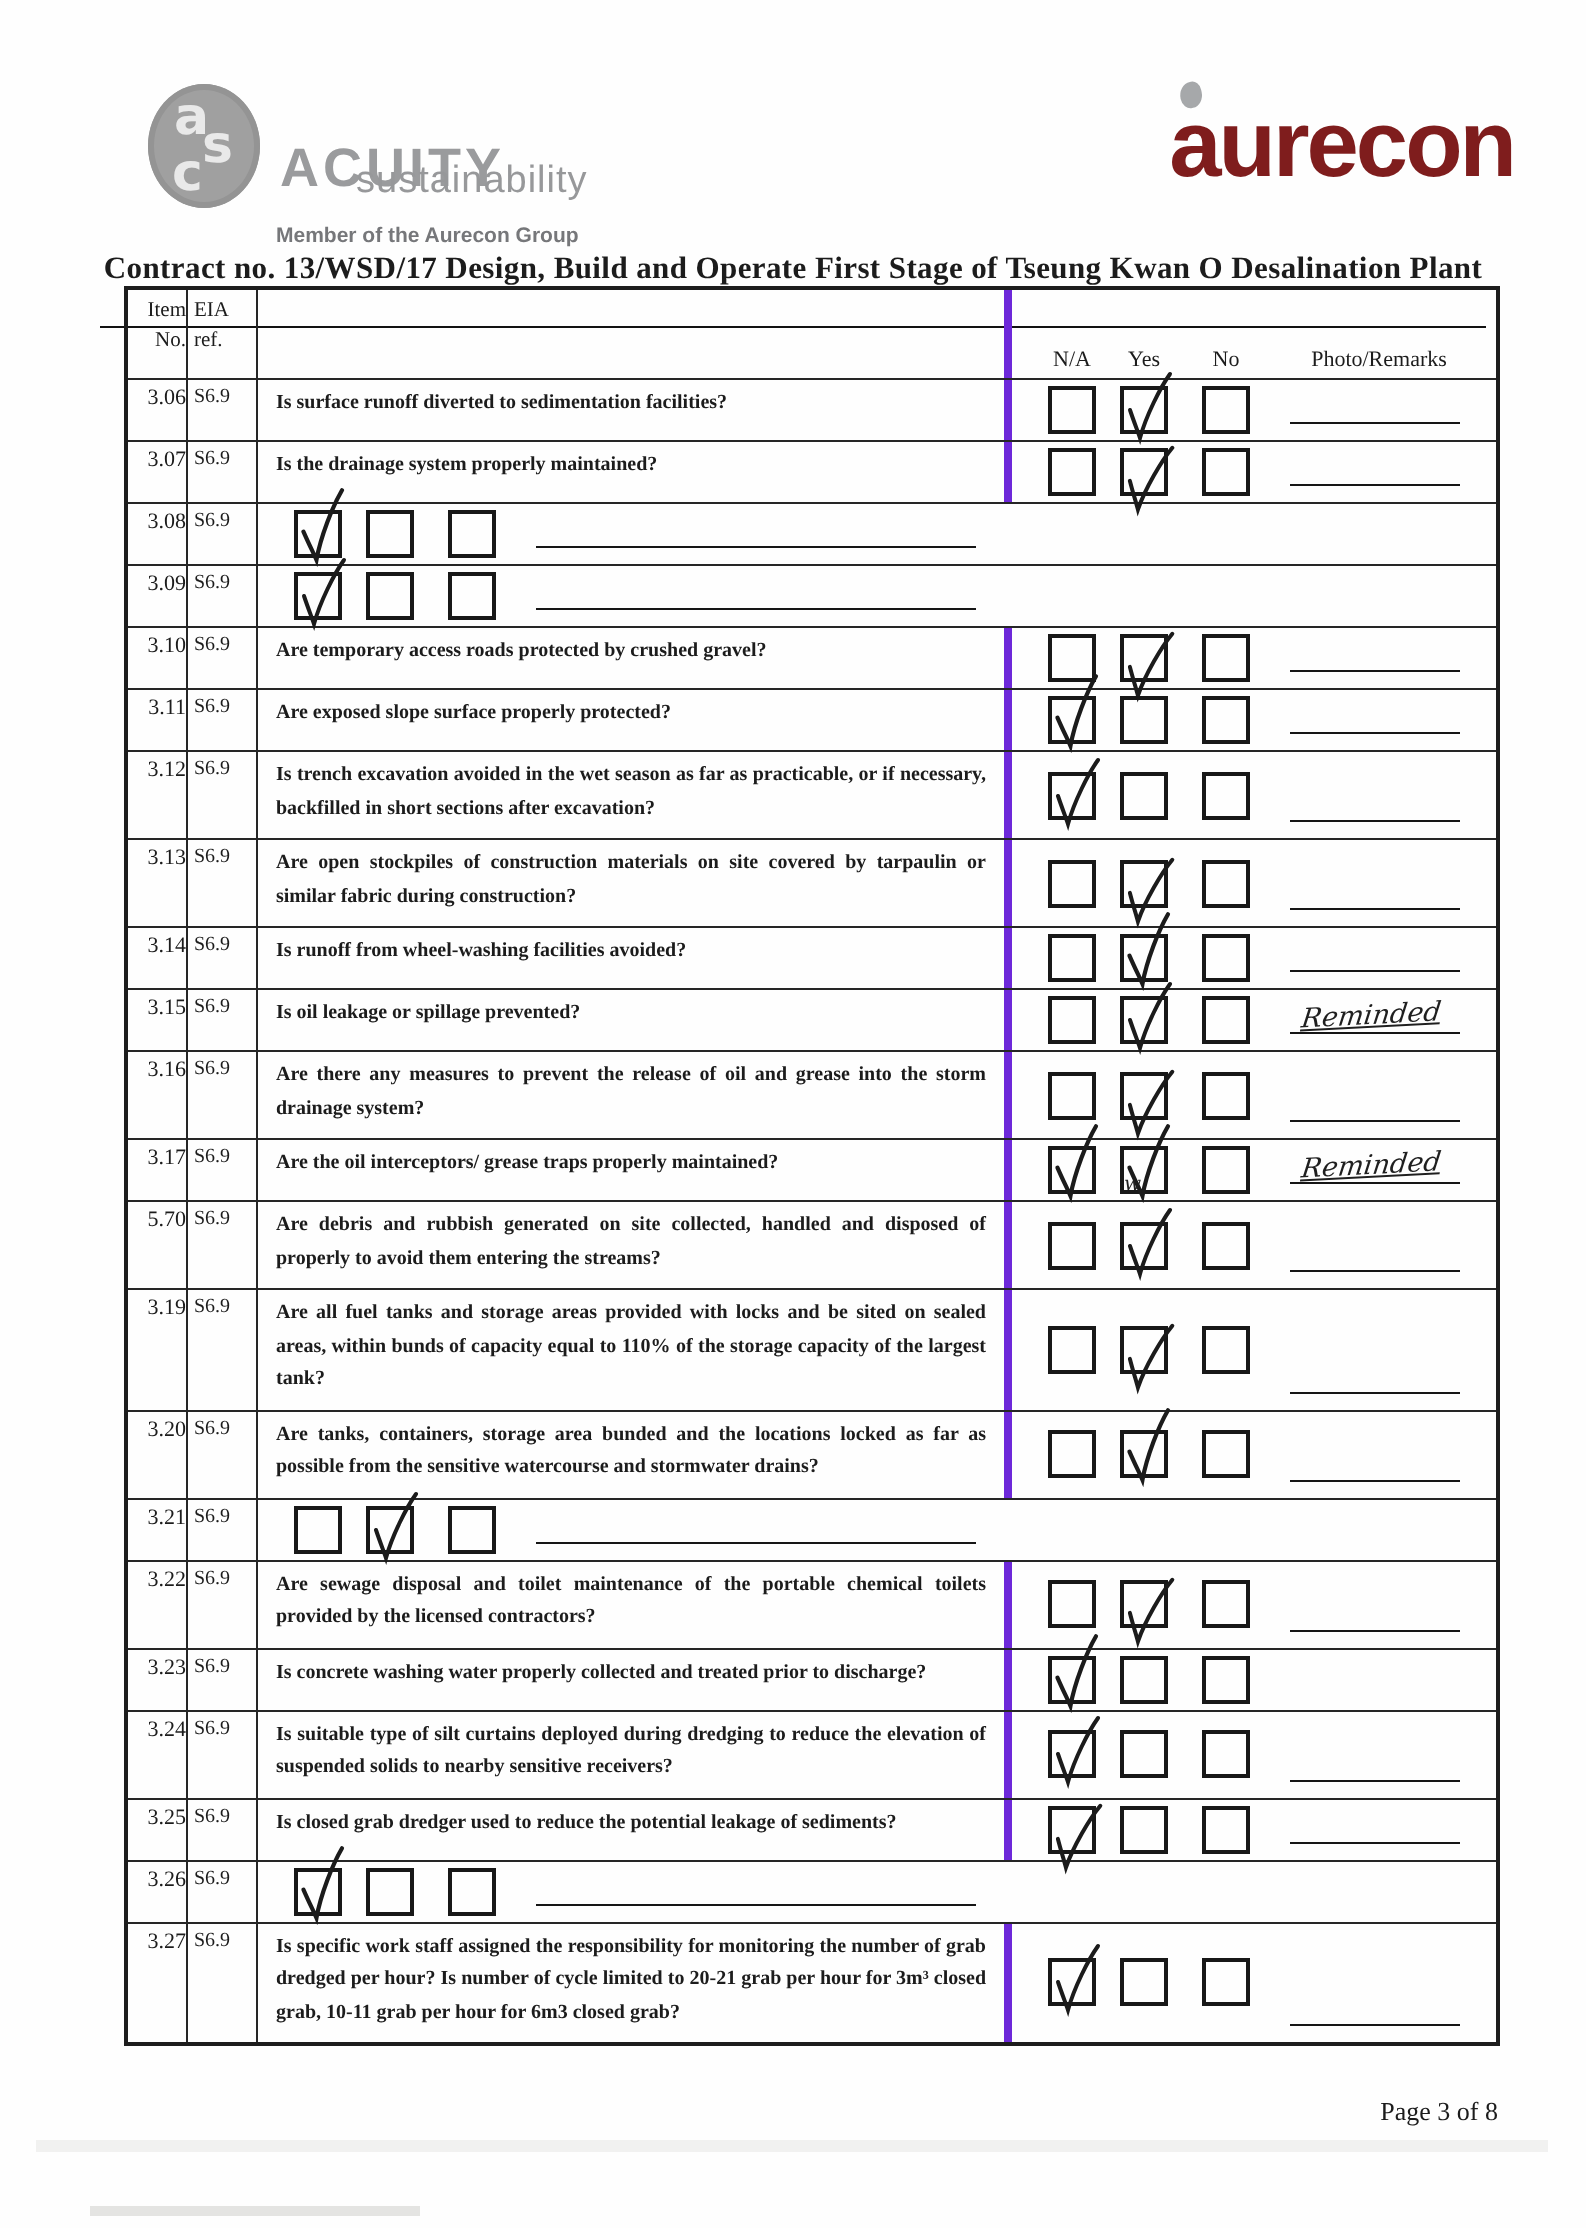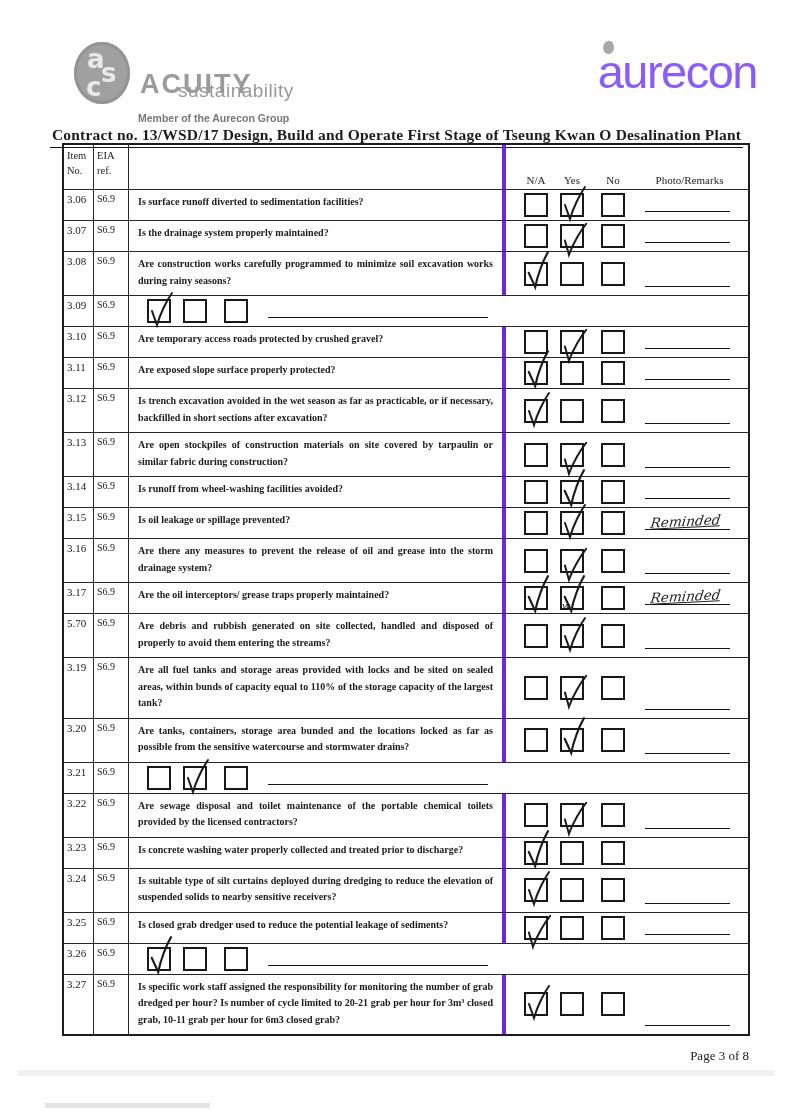--- a/index.html
+++ b/index.html
@@ -27,42 +27,42 @@
   .acuity-tagline{
     position:absolute;left:104px;top:40px;font-family:"Liberation Sans",sans-serif;
     font-size:19px;color:#97989a;letter-spacing:.5px;
   }
   .acuity-member{
     position:absolute;left:64px;top:72px;width:200px;font-family:"Liberation Sans",sans-serif;
     font-size:10.5px;font-weight:bold;color:#76777a;
   }
   .aurecon{position:absolute;right:36px;top:48px;height:60px;}
   .aurecon .word{
-    font-family:"Liberation Sans",sans-serif;font-weight:normal;font-size:47px;
-    color:#8b5cf6;letter-spacing:-1.5px;line-height:1;
+    font-family:"Liberation Sans",sans-serif;font-weight:bold;font-size:47px;
+    color:#7f1d1d;letter-spacing:-1.5px;line-height:1;
   }
   .aurecon .accent{
     position:absolute;left:5px;top:-7px;width:11px;height:13px;background:#a6a8aa;
     border-radius:60% 40% 55% 45%;transform:rotate(-12deg);
   }
   
   .title-wrap{position:absolute;top:126px;left:0;width:100%;text-align:center;}
   .title{
     display:inline-block;font-size:15.5px;font-weight:bold;
-    border-bottom:1.8px solid #121212;padding:0 2px 3px 2px;letter-spacing:.2px;
+    border-bottom:1.8px solid #121212;padding:0 2px 19px 2px;letter-spacing:.2px;
   }
   
   .sheet{
     position:absolute;left:62px;top:143px;width:684px;
     border:2px solid #1d1d1d;background:transparent;
   }
   .row{display:grid;grid-template-columns:30px 35px 1fr 242px;border-top:1.6px solid #262626;}
   .row.hrow{border-top:none;min-height:42px;}
   .c{box-sizing:border-box;}
-  .c-item{border-right:1.5px solid #262626;padding:3px 0 2px 3px;font-size:11px;}
+  .c-item{border-right:1.5px solid #262626;padding:3px 0 2px 3px;font-size:11px;text-align:right;}
   .c-eia{border-right:1.5px solid #262626;padding:3px 1px 2px 3px;font-size:10px;}
   .c-q{border-right:4px solid #6d28d9;padding:4px 9px 6px 9px;font-size:10px;
        line-height:16.5px;text-align:justify;font-weight:bold;}
   .c-ans{display:flex;align-items:center;padding:3px 6px 3px 18px;position:relative;}
   .hrow .c-ans{align-items:flex-start;padding-top:5px;}
   .hrow .c-item,.hrow .c-eia{font-size:10.5px;line-height:15px;}
   .hlabel{font-size:11px;margin-top:24px;}
   .hl-box{width:24px;text-align:center;flex:0 0 auto;margin-right:12px;}
   .hl-box.no{margin-left:5px;}
   .hl-rem{flex:1;text-align:center;}
@@ -180,21 +180,20 @@
       </span>
       <span class="rem">
         <span class="rem-line"></span>
         <span class="rem-text"></span>
       </span>
     </div>
   </div>
       <div class="row rowitem">
     <div class="c c-item">3.08</div>
     <div class="c c-eia">S6.9</div>
-    <div class="c c-q">Are construction works carefully programmed to minimize soil excavation works during rainy seasons?</div>
     <div class="c c-ans">
       <span class="bw">
         <span class="box"></span>
         <svg class="tick show v2" viewBox="0 0 26 38">
               <path d="M5 20 C7 26 9 31 10 34 C13 23 20 9 25 2"></path>
             </svg>
       </span>
       <span class="bw">
         <span class="box"></span>
 

